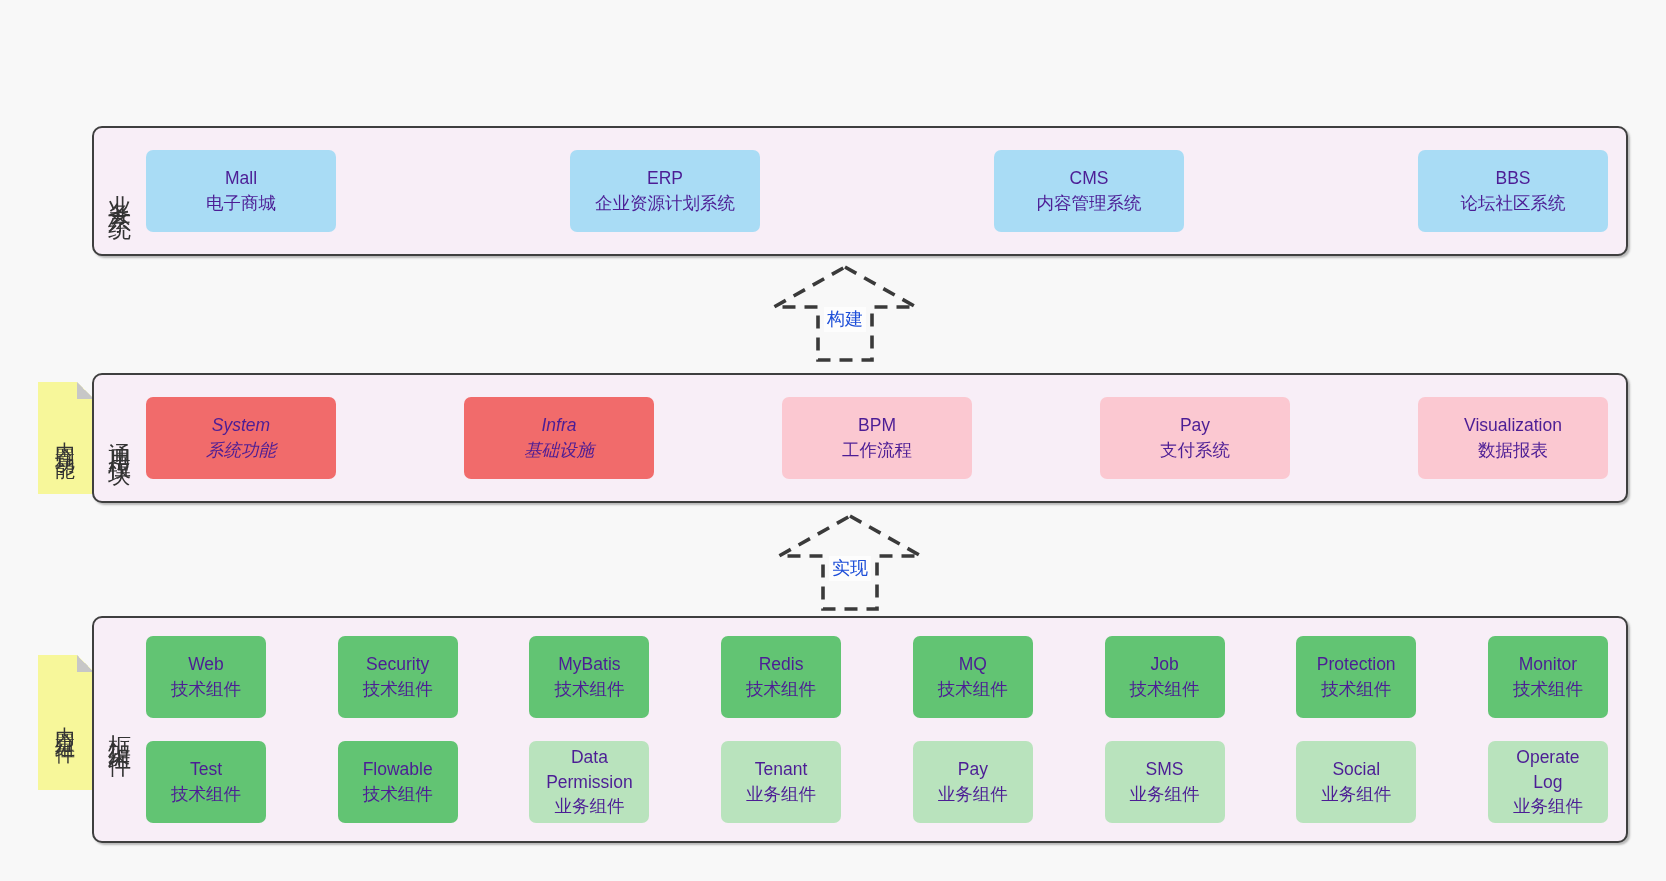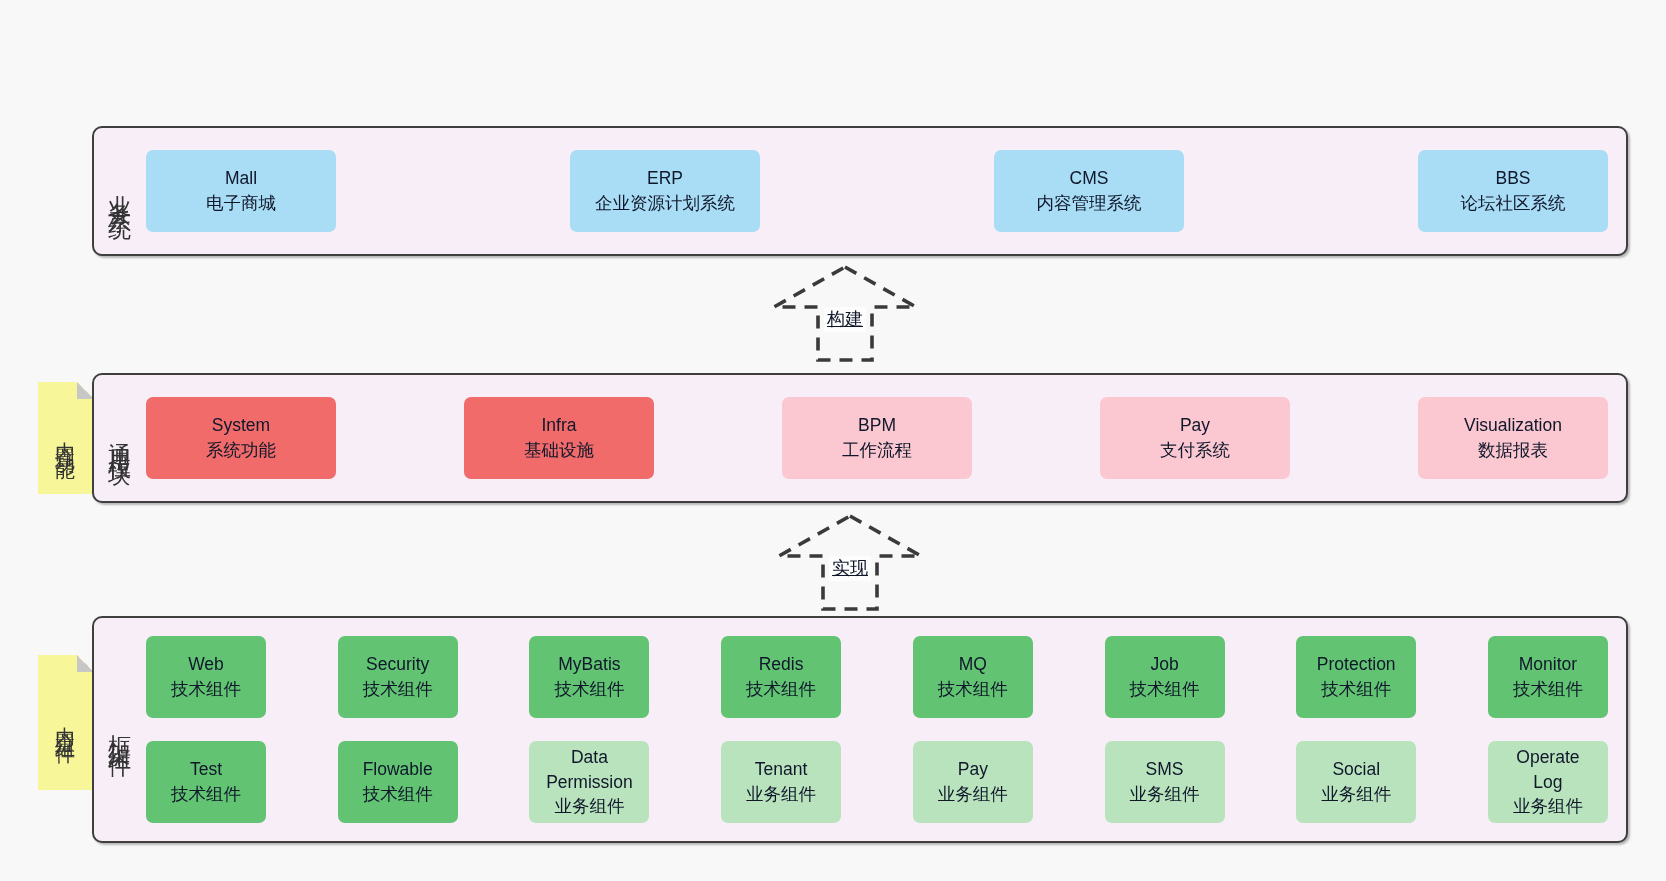--- a/index.html
+++ b/index.html
@@ -33,28 +33,28 @@
   .rows {
     position: absolute; left: 52px; right: 18px; top: 0; bottom: 0;
     display: flex; flex-direction: column; justify-content: center; gap: 23px;
   }
   .row { display: flex; justify-content: space-between; }
 
   
   .box {
     height: 82px; border-radius: 7px;
     display: flex; flex-direction: column; align-items: center; justify-content: center;
-    text-align: center; font-size: 17.5px; line-height: 1.42; color: #0f172a;
+    text-align: center; font-size: 17.5px; line-height: 1.42; color: #4c1d95;
     padding: 0 12px; box-sizing: border-box;
   }
   #layer-business .box, #layer-modules .box { width: 190px; }
   #layer-components .box { width: 120px; }
 
   .box-blue       { background: #a9dcf5; }
-  .box-red        { background: #f16b6b; }
+  .box-red        { background: #f16b6b; font-style: italic; }
   .box-pink       { background: #fbc8d1; }
   .box-green      { background: #62c473; }
   .box-lightgreen { background: #b9e3bd; }
 
   
   .sticky {
     position: absolute; left: 38px; width: 56px;
     background: #f7f79a;
     clip-path: polygon(0 0, calc(100% - 17px) 0, 100% 17px, 100% 100%, 0 100%);
     display: flex; align-items: center; justify-content: center;
@@ -73,21 +73,21 @@
   .layer { z-index: 1; }
 
   
   .arrow-wrap { position: absolute; width: 150px; height: 100px; z-index: 2; }
   #arrow-build     { left: 770px; top: 263px; }
   #arrow-implement { left: 775px; top: 512px; }
   .arrow-wrap svg { display: block; }
   .arrow-label {
     position: absolute; left: 50%; top: 44px; transform: translateX(-50%);
     background: #fdfdfd; padding: 1px 3px;
-    font-size: 18px; line-height: 1.25; color: #0f172a; white-space: nowrap; text-decoration: underline;
+    font-size: 18px; line-height: 1.25; color: #1d4ed8; white-space: nowrap;
   }
 </style>
 </head>
 <body>
 
 <div id="canvas">
 
   <div class="sticky" id="sticky-modules">
     <div class="fold"></div>
     <div class="sticky-text">内置功能</div>

